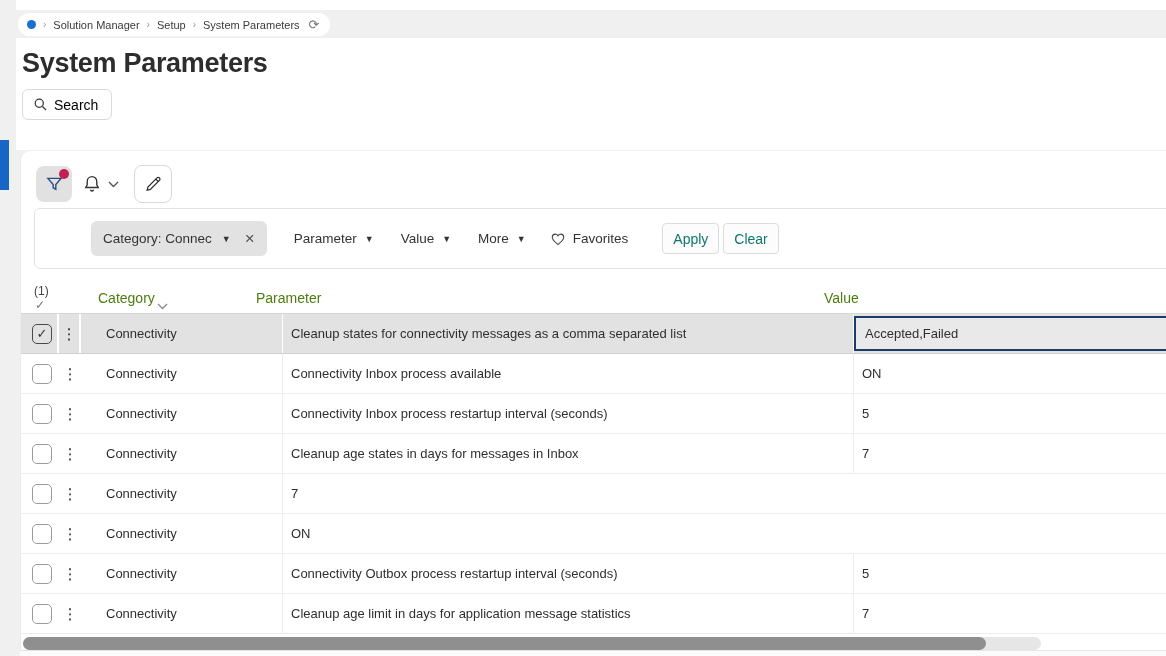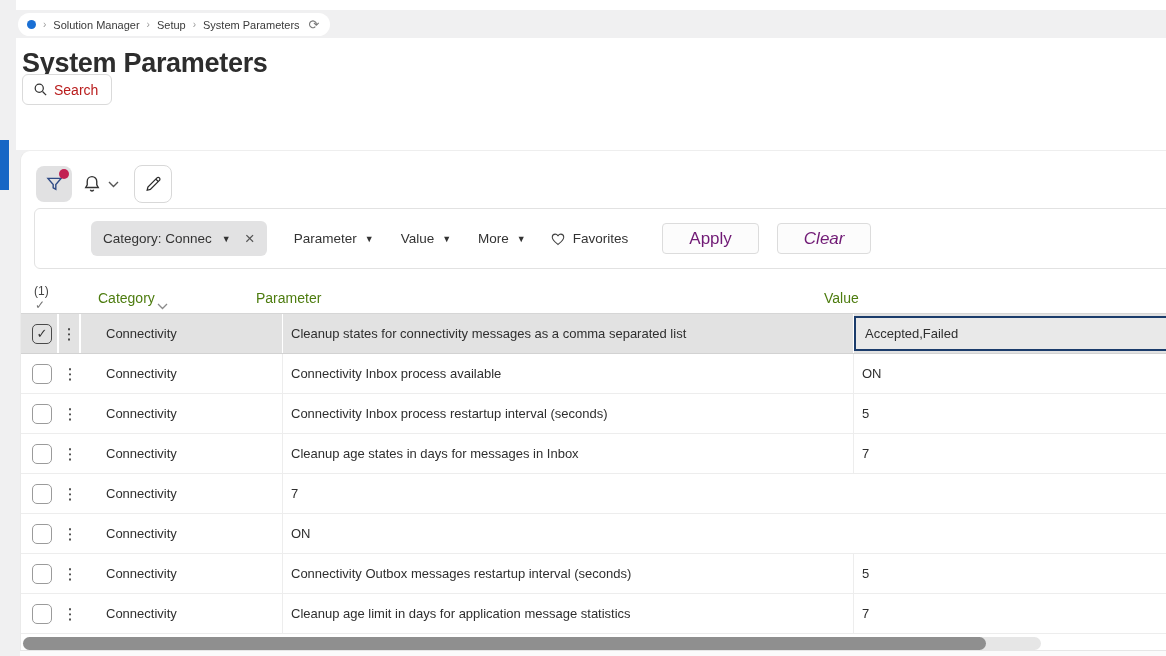--- a/index.html
+++ b/index.html
@@ -13,23 +13,23 @@
 
   .breadcrumb { position:absolute; left:18px; top:13px; height:23px; background:#fff; border-radius:12px;
     display:flex; align-items:center; padding:0 10px 0 9px; gap:7px; font-size:11px; color:#3a3a3a; }
   .bc-dot { width:9px; height:9px; border-radius:50%; background:#1a6fd4; }
   .bc-sep { color:#9a9a9a; font-size:10px; }
   .bc-item { cursor:pointer; white-space:nowrap; }
   .bc-refresh { color:#777; font-size:13px; margin-left:2px; cursor:pointer; line-height:1; }
 
   .page-title { position:absolute; left:22px; top:48px; font-size:27px; font-weight:700; color:#2d2d2d; letter-spacing:-0.3px; }
 
-  .search-btn { position:absolute; left:22px; top:74px; height:31px; padding:0 13px 0 10px; background:#fff;
+  .search-btn { position:absolute; left:22px; top:89px; height:31px; padding:0 13px 0 10px; background:#fff;
     border:1px solid #dadada; border-radius:6px; display:flex; align-items:center; gap:6px;
-    font-size:14px; color:#b91c1c; cursor:pointer; }
+    font-size:14px; color:#000000; cursor:pointer; }
 
   
   .accent-bar { position:absolute; left:0; top:140px; width:9px; height:50px; background:#1766c5; }
 
   
   .panel { position:absolute; left:20px; top:150px; width:1200px; height:500px; background:#fff;
     border-top-left-radius:10px; border-left:1px solid #eaeaea; border-top:1px solid #eeeeee; }
   .panel-bottom { position:absolute; left:20px; top:650px; right:0; height:6px; background:#fbfbfb; border-top:1px solid #e6e6e6; }
 
   
@@ -44,24 +44,24 @@
   
   .filter-bar { position:absolute; left:13px; top:57px; width:1160px; height:61px; border:1px solid #e2e2e2;
     border-radius:6px; display:flex; align-items:center; padding-left:16px; }
   .chip { height:35px; background:#e2e2e3; border-radius:6px; display:flex; align-items:center;
     padding:0 12px; gap:10px; font-size:13.5px; color:#333; cursor:pointer;margin-left:40px; }
   .chip .caret { font-size:9px; color:#333; }
   .chip .close { font-size:17px; color:#555; margin-left:4px; cursor:pointer; line-height:1; }
   .dropdown { display:flex; align-items:center; gap:8px; font-size:13.5px; color:#333; margin-left:27px; cursor:pointer; }
   .dropdown .caret { font-size:9px; color:#333; }
   .favorites { display:flex; align-items:center; gap:7px; font-size:13.5px; color:#333; margin-left:24px; cursor:pointer; }
-  .fbtn { height:31px; padding:0 26px; background:#fcfcfc; border:1px solid #dcdcdc; border-radius:4px;
-    font-size:17px; color:#701a75; font-family:inherit; cursor:pointer; }
+  .fbtn { height:31px; padding:0 10px; background:#fcfcfc; border:1px solid #dcdcdc; border-radius:4px;
+    font-size:14px; color:#0f766e; font-family:inherit; cursor:pointer; }
   .fbtn.apply { margin-left:34px; }
-  .fbtn.clear { margin-left:18px;font-style:italic; }
+  .fbtn.clear { margin-left:4px; }
 
   
   .thead { position:absolute; left:0; top:128px; width:1200px; height:35px; border-bottom:1px solid #d6d6d6; }
   .th { position:absolute; font-size:14px; color:#4d7c0f; top:11px; }
   .th-count { left:13px; top:5px; font-size:12px; color:#444; }
   .th-selall { position:absolute; left:14px; top:19px; font-size:12px; color:#777; cursor:pointer; }
   .th-cat { left:77px; }
   .th-cat-chevron { position:absolute; left:136px; top:24px; cursor:pointer; }
   .th-param { left:235px; }
   .th-value { left:803px; }
@@ -267,21 +267,21 @@
   </div>
 
   <div class="row" style="top:403px;">
     <div class="cell c-select">
         <span class="checkbox"></span>
       </div>
     <div class="cell c-menu">
         <span class="kebab">⋮</span>
       </div>
     <div class="cell c-cat">Connectivity</div>
-    <div class="cell c-param">Connectivity Outbox messages restartup interval (seconds)</div>
+    <div class="cell c-param">Connectivity Outbox process restartup interval (seconds)</div>
     <div class="cell c-value">5</div>
   </div>
 
   <div class="row" style="top:443px;">
     <div class="cell c-select">
         <span class="checkbox"></span>
       </div>
     <div class="cell c-menu">
         <span class="kebab">⋮</span>
       </div>

